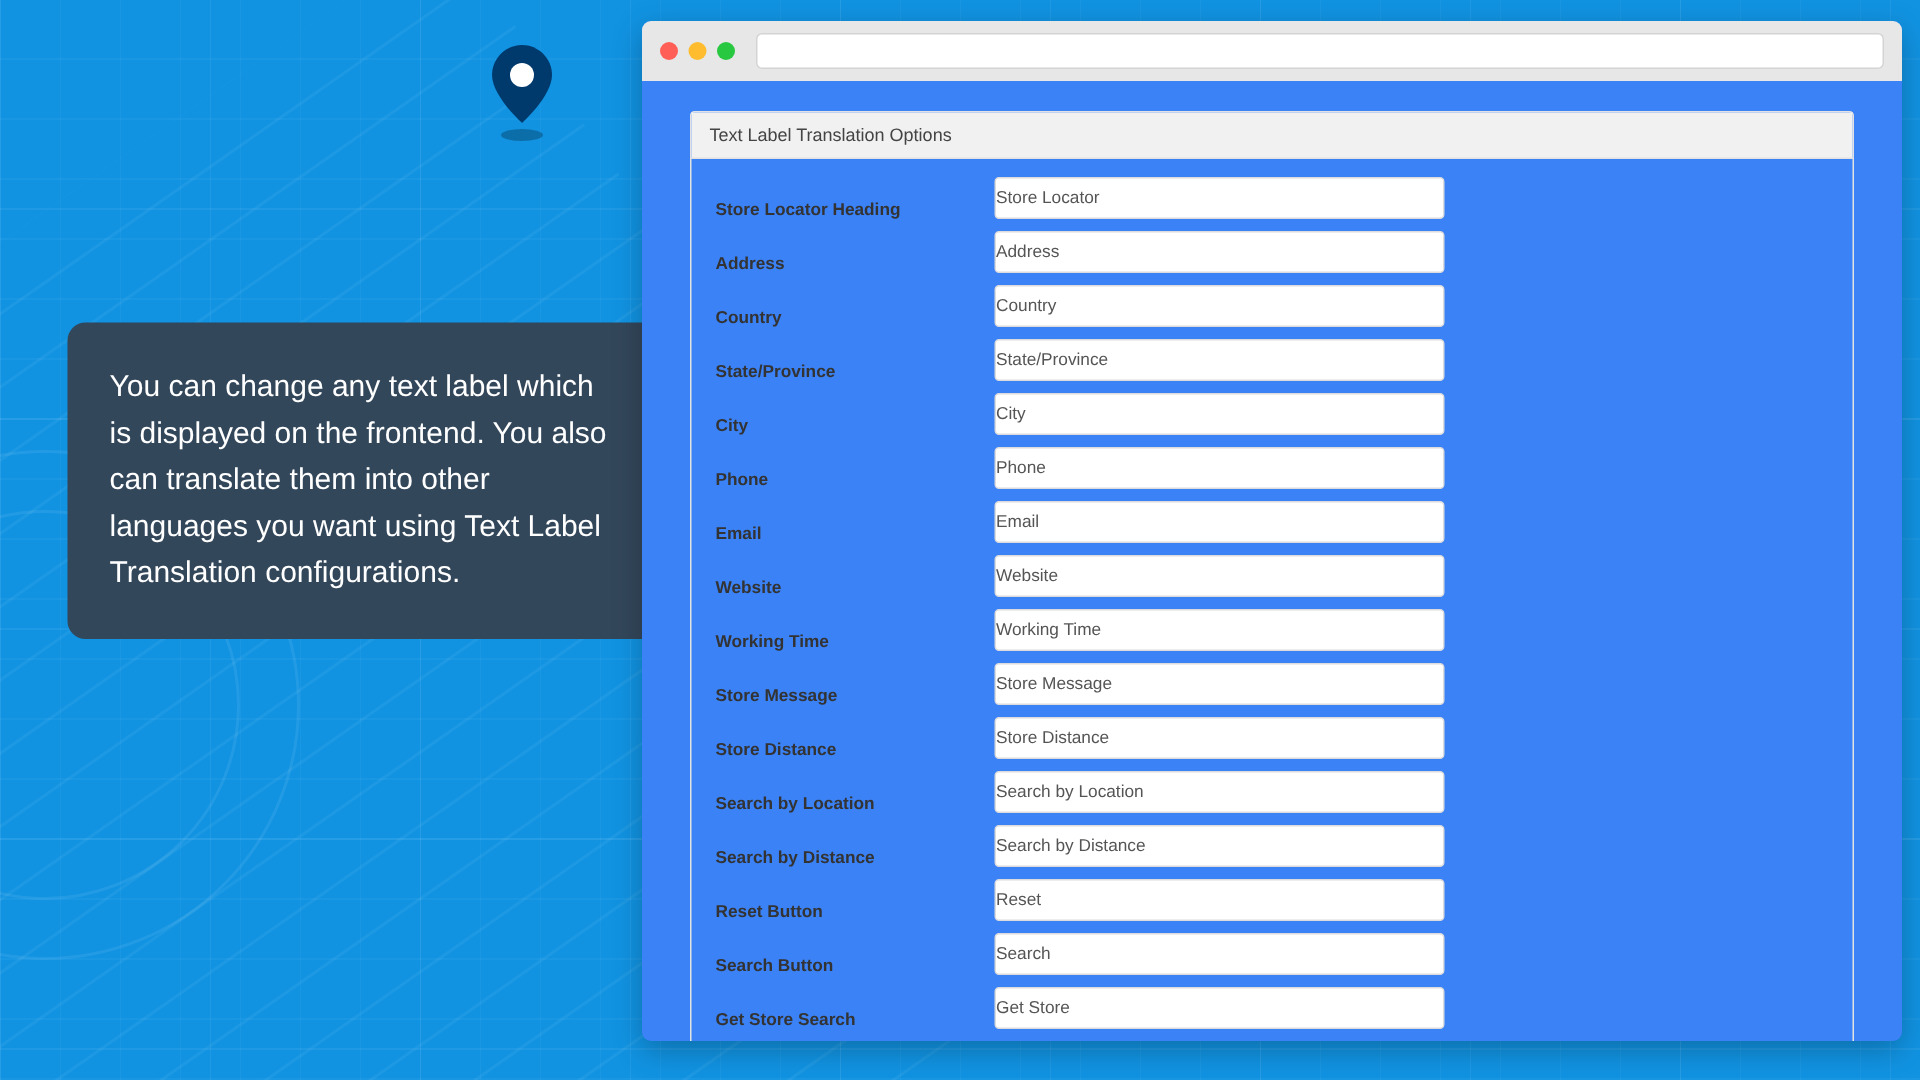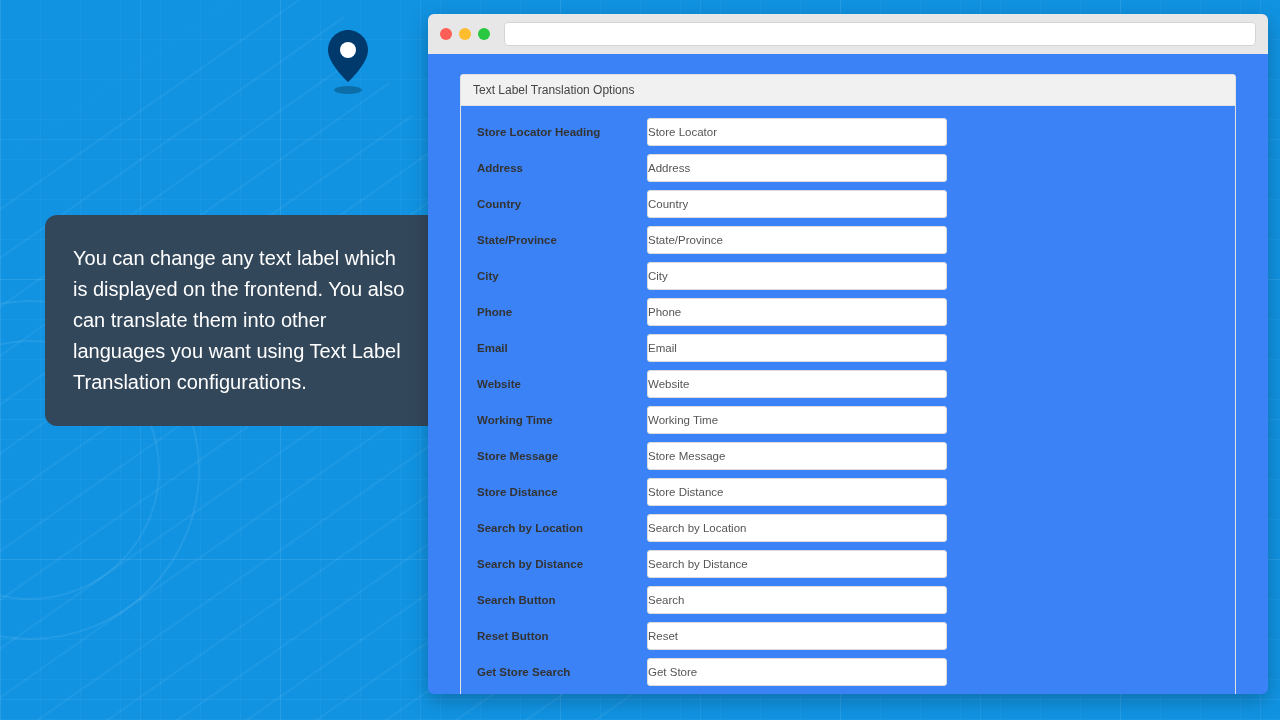--- a/index.html
+++ b/index.html
@@ -64,21 +64,21 @@
   .addr { flex: 1; height: 24px; background: #fff; border-radius: 4px; border: 1px solid #d4d4d4; }
 
   .content { flex: 1; padding: 20px 32px; overflow: hidden; }
   .panel { border: 1px solid #e2e2e2; border-radius: 3px; }
   .panel-head {
     background: #f1f1f1; border-bottom: 1px solid #e2e2e2;
     padding: 8px 12px; font-size: 12px; color: #444;
   }
   .panel-body { padding: 12px 16px; }
 
-  .row { display: flex; align-items: center; margin-bottom: 8px; }
+  .row { display: flex; align-items: flex-end; margin-bottom: 8px; gap: 16px; }
   .row-label {
     width: 170px; font-size: 11.5px; font-weight: 700; color: #333;
     padding-right: 12px;
   }
   .row-input {
     width: 300px; height: 28px; border: 1px solid #dcdcdc; border-radius: 3px;
     background: #fff; font-size: 11.5px; color: #555; padding: 0 0;
   }
 </style>
 </head>
@@ -162,26 +162,26 @@
           </div>
           <div class="row">
             <div class="row-label">Search by Location</div>
             <input type="text" class="row-input" value="Search by Location" style="">
           </div>
           <div class="row">
             <div class="row-label">Search by Distance</div>
             <input type="text" class="row-input" value="Search by Distance" style="">
           </div>
           <div class="row">
+            <div class="row-label">Reset Button</div>
+            <input type="text" class="row-input" value="Reset" style="">
+          </div>
+          <div class="row">
             <div class="row-label">Search Button</div>
             <input type="text" class="row-input" value="Search" style="">
-          </div>
-          <div class="row">
-            <div class="row-label">Reset Button</div>
-            <input type="text" class="row-input" value="Reset" style="">
           </div>
           <div class="row">
             <div class="row-label">Get Store Search</div>
             <input type="text" class="row-input" value="Get Store" style="">
           </div>
         </div>
     </div>
   </div>
 </div>
 

